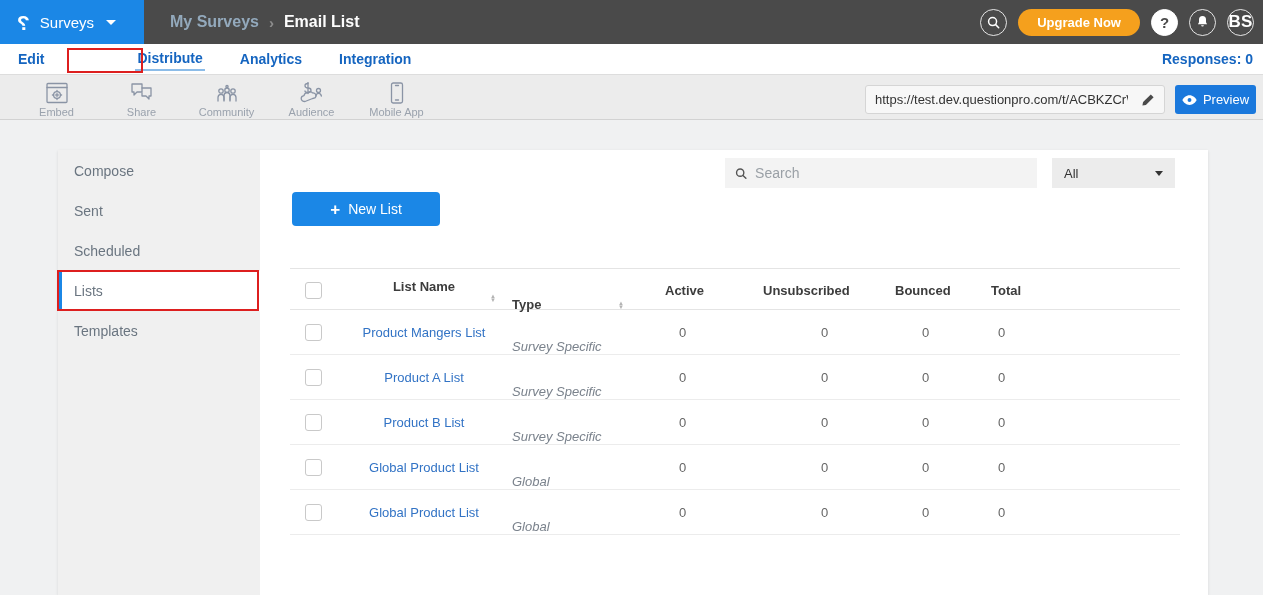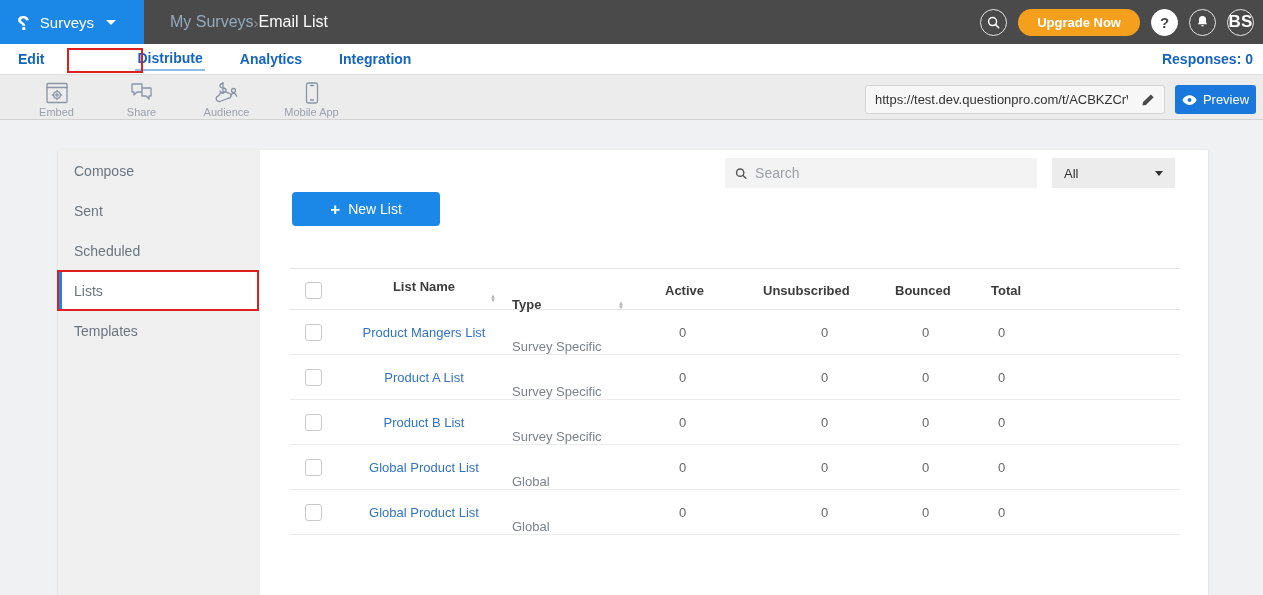--- a/index.html
+++ b/index.html
@@ -5,21 +5,21 @@
   * { margin:0; padding:0; box-sizing:border-box; }
   body { font-family:"Liberation Sans", sans-serif; background:#e8eaeb; }
   .screen { position:relative; width:1263px; height:595px; overflow:hidden; background:#f0f1f2; }
 
   
   .topbar { position:absolute; left:0; top:0; width:1263px; height:44px; background:#4a4a4a; display:flex; align-items:center; }
   .brand { width:144px; height:44px; background:#1b87e6; display:flex; align-items:center; padding-left:17px; gap:10px; flex-shrink:0; cursor:pointer; }
   .brand .logo { color:#fff; font-size:21px; font-weight:bold; transform:scaleX(-1); display:inline-block; line-height:1; }
   .brand .brand-label { color:#fff; font-size:15px; }
   .caret-down { width:0; height:0; border-left:5px solid transparent; border-right:5px solid transparent; border-top:5px solid #fff; margin-left:2px; }
-  .breadcrumb { display:flex; align-items:center; gap:0; margin-left:26px; font-size:16px; }
+  .breadcrumb { display:flex; align-items:center; gap:10px; margin-left:26px; font-size:16px;font-weight:bold; }
   .crumb-parent { color:#93a9bc; cursor:pointer; }
   .crumb-sep { color:#8d8d8d; font-size:15px; }
   .crumb-current { color:#fdfdfd; }
   .top-right { position:absolute; right:9px; top:0; height:44px; display:flex; align-items:center; gap:11px; }
   .circle-btn { width:27px; height:27px; border-radius:50%; border:1.5px solid rgba(255,255,255,.85); display:flex; align-items:center; justify-content:center; cursor:pointer; flex-shrink:0; }
   .circle-btn.solid { background:#fff; border-color:#fff; }
   .upgrade-btn { height:27px; padding:0 19px; border-radius:14px; background:#f5a01d; border:none; color:#fff; font-size:13px; font-weight:bold; font-family:"Liberation Sans",sans-serif; cursor:pointer; }
   .help-q { color:#4a4a4a; font-size:15px; font-weight:bold; }
   .avatar-txt { color:#fff; font-size:17px; font-weight:bold; letter-spacing:.3px; }
 
@@ -66,21 +66,21 @@
   .cell-check { padding-left:15px; }
   .checkbox { width:17px; height:17px; border:1px solid #c9c9c9; border-radius:3px; background:#fff; cursor:pointer; }
   .cell-name { display:flex; align-items:center;flex-direction:column; }
   .cell-type { display:flex; align-items:center; padding-left:2px;margin-top:28px; }
   .sort-icon { display:flex; flex-direction:column; line-height:4px; font-size:6px; color:#b3b3b3; margin-left:auto; cursor:pointer; }
   .cell-name .sort-icon { margin-right:14px; }
   .cell-type .sort-icon { margin-right:36px; }
   .h-active { padding-left:5px; } .h-unsub { padding-left:3px; } .h-bounced { padding-left:5px; } .h-total { padding-left:6px; }
   .v-active { padding-left:19px; color:#666; } .v-unsub { padding-left:61px; color:#666; } .v-bounced { padding-left:32px; color:#666; } .v-total { padding-left:13px; color:#666; }
   .list-link { color:#3273c5; cursor:pointer; }
-  .type-txt { color:#7a828c; }
+  .type-txt { color:#7a828c;font-style:italic; }
 
   
   .anno { position:absolute; border:2px solid #dd1f1f; pointer-events:none; z-index:50; }
   .anno-distribute { left:67px; top:48px; width:76px; height:25px; }
   .anno-lists { left:57px; top:270px; width:202px; height:41px; }
 </style>
 </head>
 <body>
 
 <div class="screen">
@@ -145,20 +145,34 @@
         <span class="ch-label">Embed</span>
       </div>
       <div class="channel">
         <span class="ch-icon">
           <svg width="25" height="22" viewBox="0 0 25 22">
               <path d="M3 2h10v8H8l-3 3v-3H3z"></path>
               <path d="M13 6h9v8h-2v3l-3-3h-4v-3"></path>
             </svg>
         </span>
         <span class="ch-label">Share</span>
+      </div>
+      <div class="channel">
+        <span class="ch-icon">
+          <svg width="26" height="22" viewBox="0 0 26 22">
+              <circle cx="13" cy="4.6" r="1.1"></circle>
+              <circle cx="7" cy="9" r="2.2"></circle>
+              <circle cx="13" cy="8.2" r="2.2"></circle>
+              <circle cx="19" cy="9" r="2.2"></circle>
+              <path d="M4 19v-3.5c0-2 1.3-3.2 3-3.2s3 1.2 3 3.2V19"></path>
+              <path d="M10 18v-4.3c0-2 1.3-3.2 3-3.2s3 1.2 3 3.2V18"></path>
+              <path d="M16 19v-3.5c0-2 1.3-3.2 3-3.2s3 1.2 3 3.2V19"></path>
+            </svg>
+        </span>
+        <span class="ch-label">Community</span>
       </div>
       <div class="channel">
         <span class="ch-icon">
           <svg width="26" height="22" viewBox="0 0 26 22">
               <path d="M9 1.5c-2 0-3 1-3 2.2S7 6 9 6s3 .8 3 2.2-1.5 2.3-3 2.3-3-.8-3-1.6"></path>
               <line x1="9" y1="0.5" x2="9" y2="11.5"></line>
               <path d="M6 19.5c-2.2 0-3.8-1.3-3.8-3 0-1.5 1.2-2.7 2.8-2.9.4-1.8 2-3 4-2.7.8-1.6 3.4-1.7 4.4 0 1.8-.3 3.6.9 3.6 2.7 0 1.7-1.4 2.9-3.4 2.9z"></path>
               <circle cx="19.5" cy="8.5" r="2"></circle>
               <path d="M16.8 14c.4-1.7 1.4-2.6 2.7-2.6s2.5.9 2.9 2.6"></path>
             </svg>

